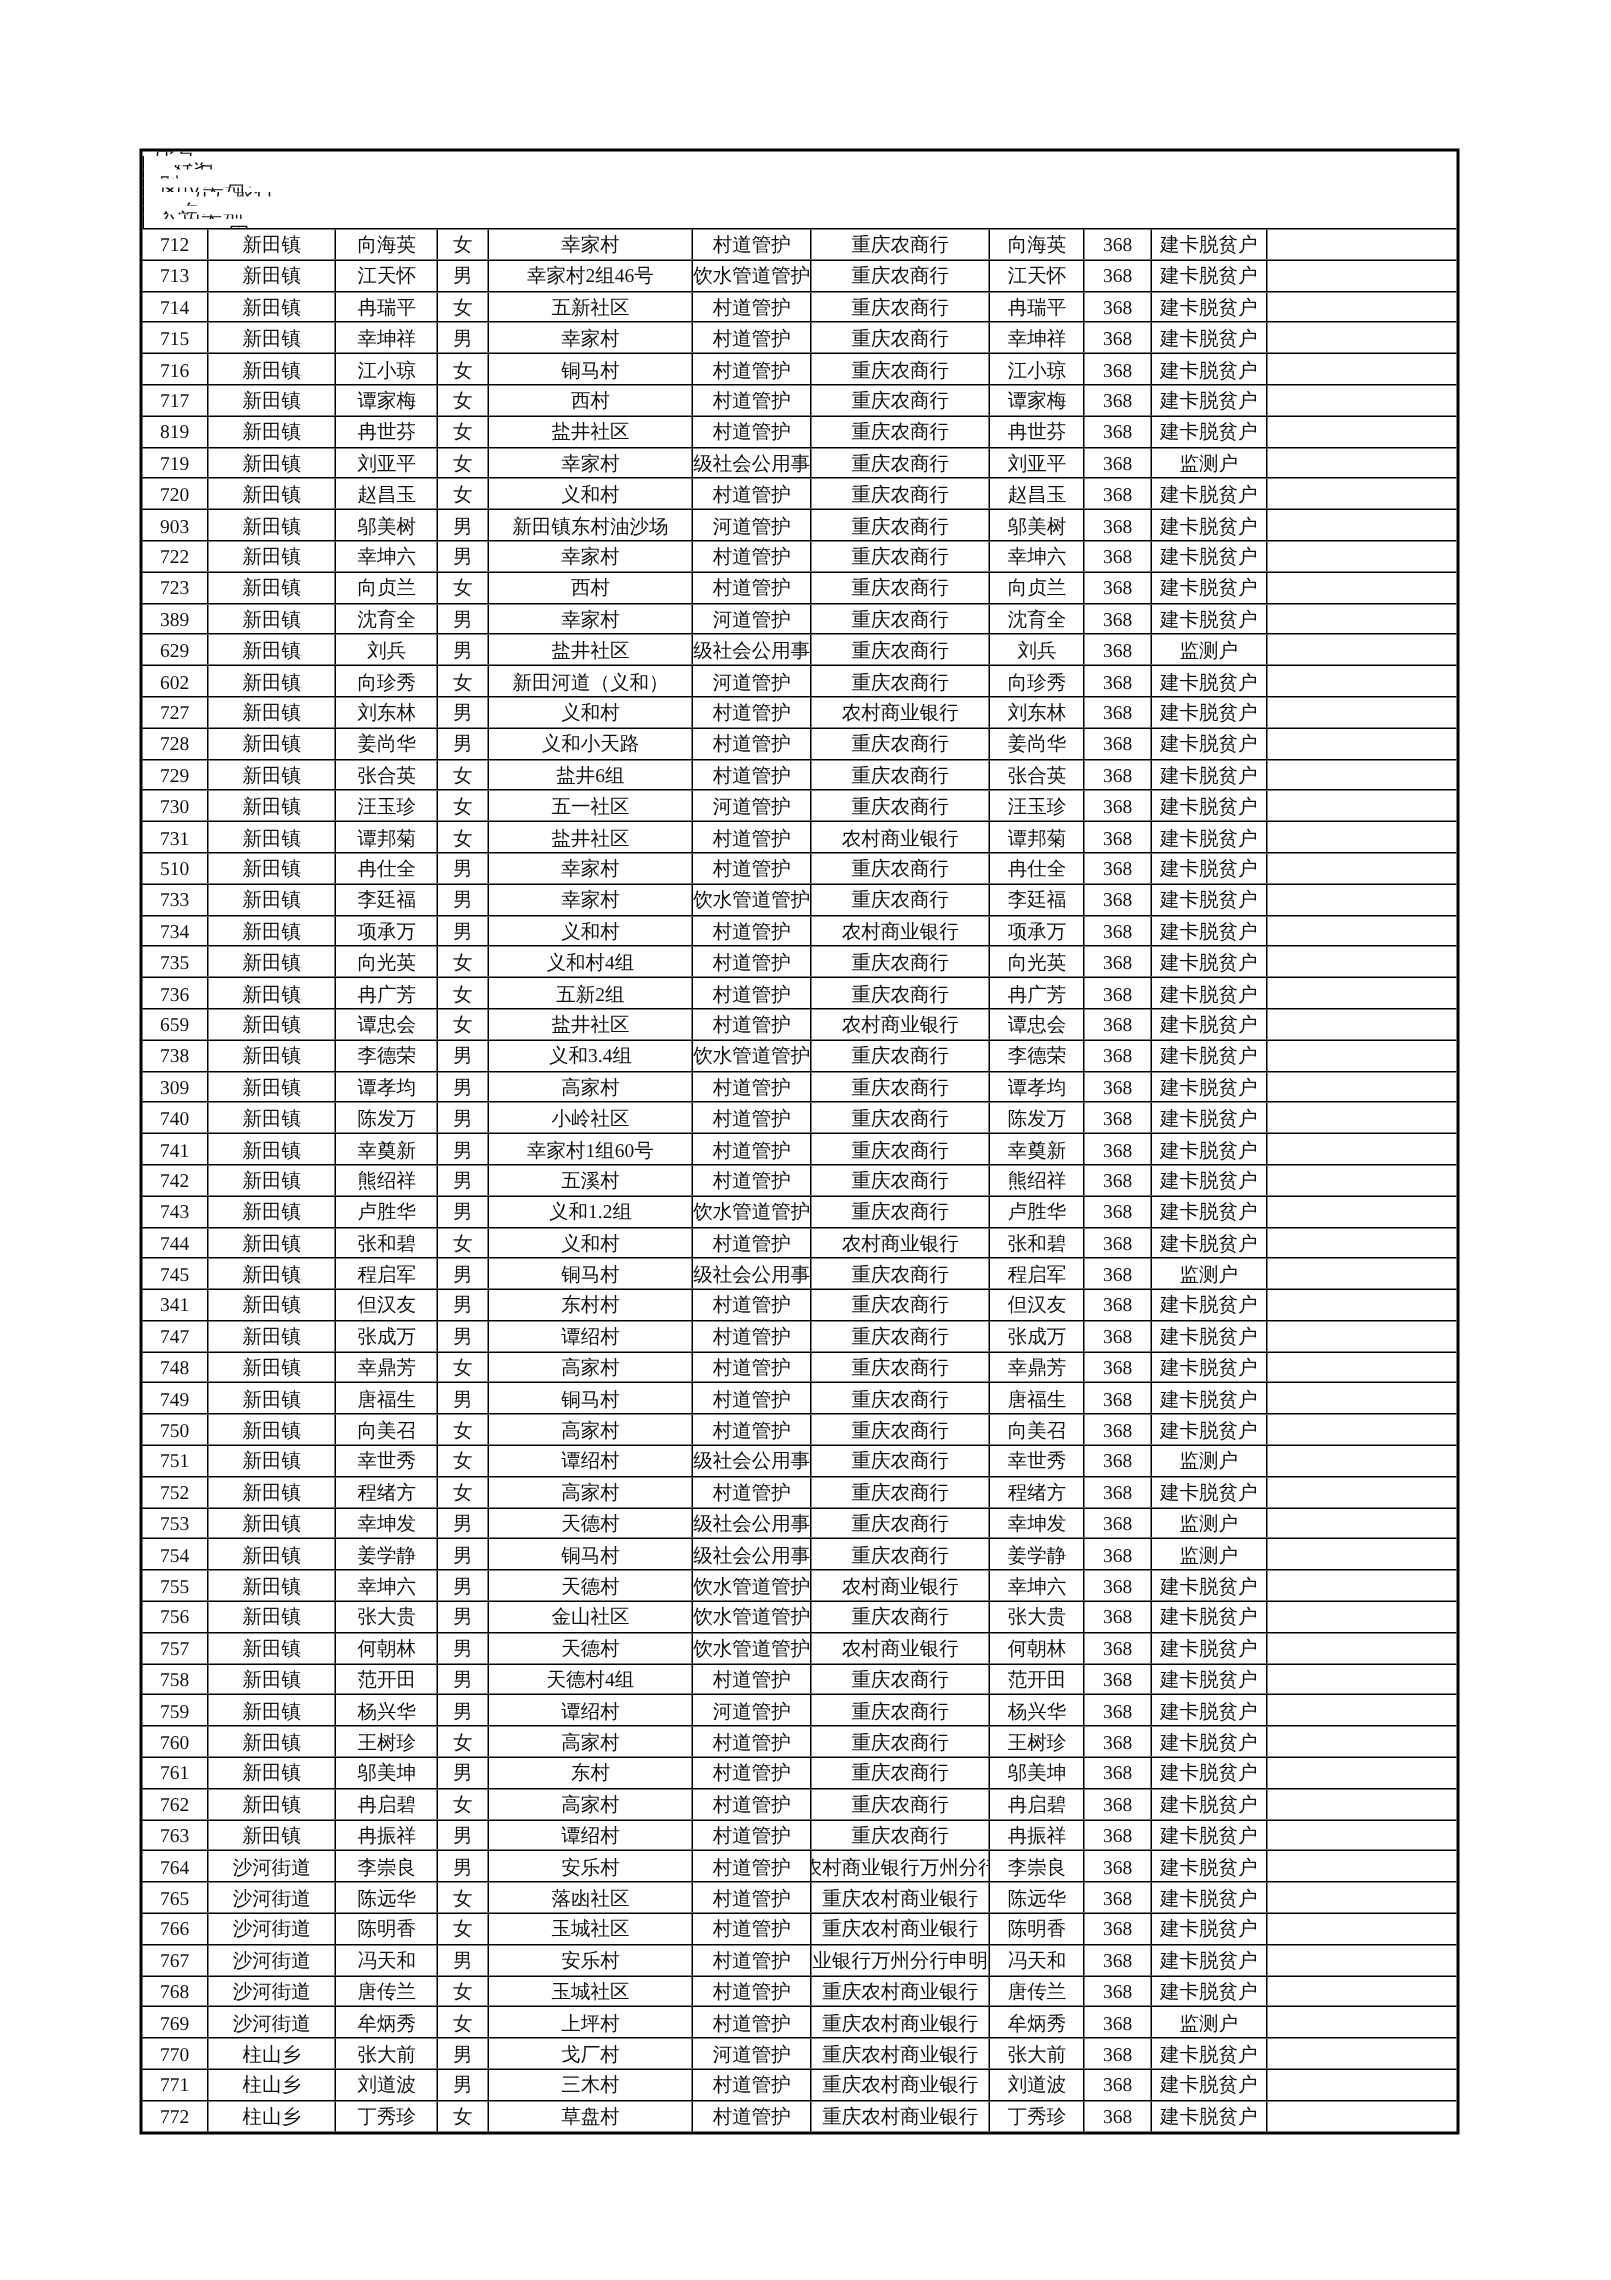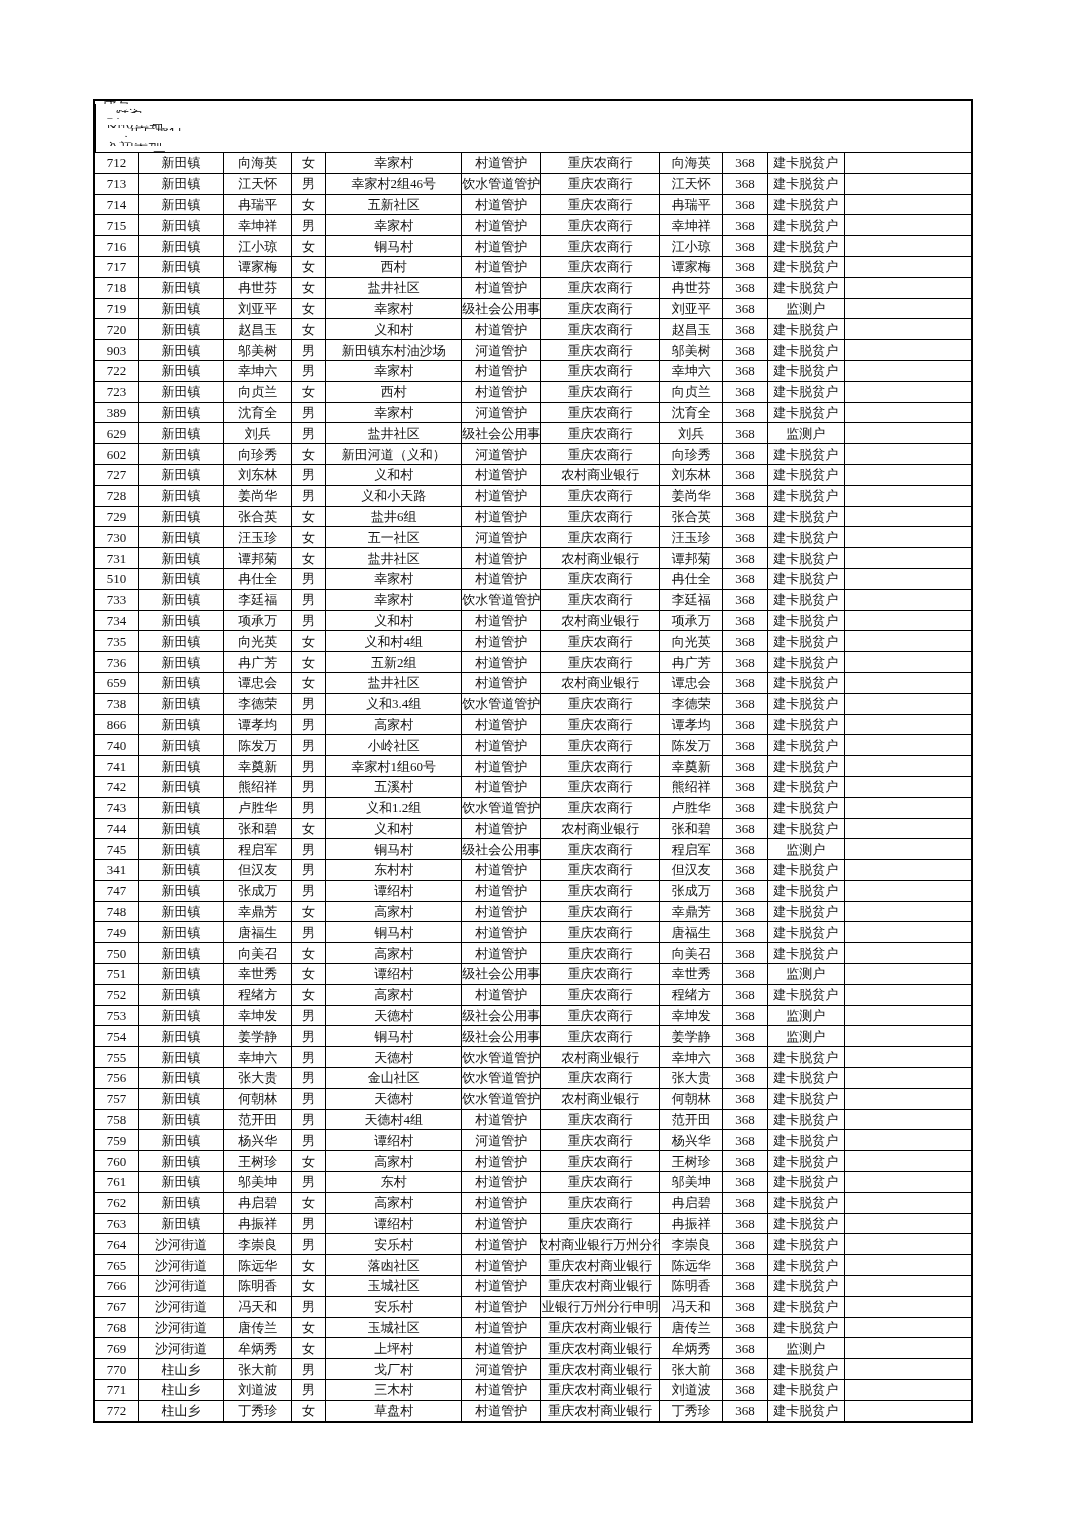--- a/index.html
+++ b/index.html
@@ -154,21 +154,21 @@
     <div class="td c3">女</div>
     <div class="td c4">西村</div>
     <div class="td c5">村道管护</div>
     <div class="td c6">重庆农商行</div>
     <div class="td c7">谭家梅</div>
     <div class="td c8">368</div>
     <div class="td c9">建卡脱贫户</div>
     <div class="td c10"></div>
   </div>
       <div class="tr">
-    <div class="td c0">718</div>
+    <div class="td c0">819</div>
     <div class="td c1">新田镇</div>
     <div class="td c2">冉世芬</div>
     <div class="td c3">女</div>
     <div class="td c4">盐井社区</div>
     <div class="td c5">村道管护</div>
     <div class="td c6">重庆农商行</div>
     <div class="td c7">冉世芬</div>
     <div class="td c8">368</div>
     <div class="td c9">建卡脱贫户</div>
     <div class="td c10"></div>
@@ -427,21 +427,21 @@
     <div class="td c3">男</div>
     <div class="td c4">义和3.4组</div>
     <div class="td c5">饮水管道管护</div>
     <div class="td c6">重庆农商行</div>
     <div class="td c7">李德荣</div>
     <div class="td c8">368</div>
     <div class="td c9">建卡脱贫户</div>
     <div class="td c10"></div>
   </div>
       <div class="tr">
-    <div class="td c0">866</div>
+    <div class="td c0">309</div>
     <div class="td c1">新田镇</div>
     <div class="td c2">谭孝均</div>
     <div class="td c3">男</div>
     <div class="td c4">高家村</div>
     <div class="td c5">村道管护</div>
     <div class="td c6">重庆农商行</div>
     <div class="td c7">谭孝均</div>
     <div class="td c8">368</div>
     <div class="td c9">建卡脱贫户</div>
     <div class="td c10"></div>

